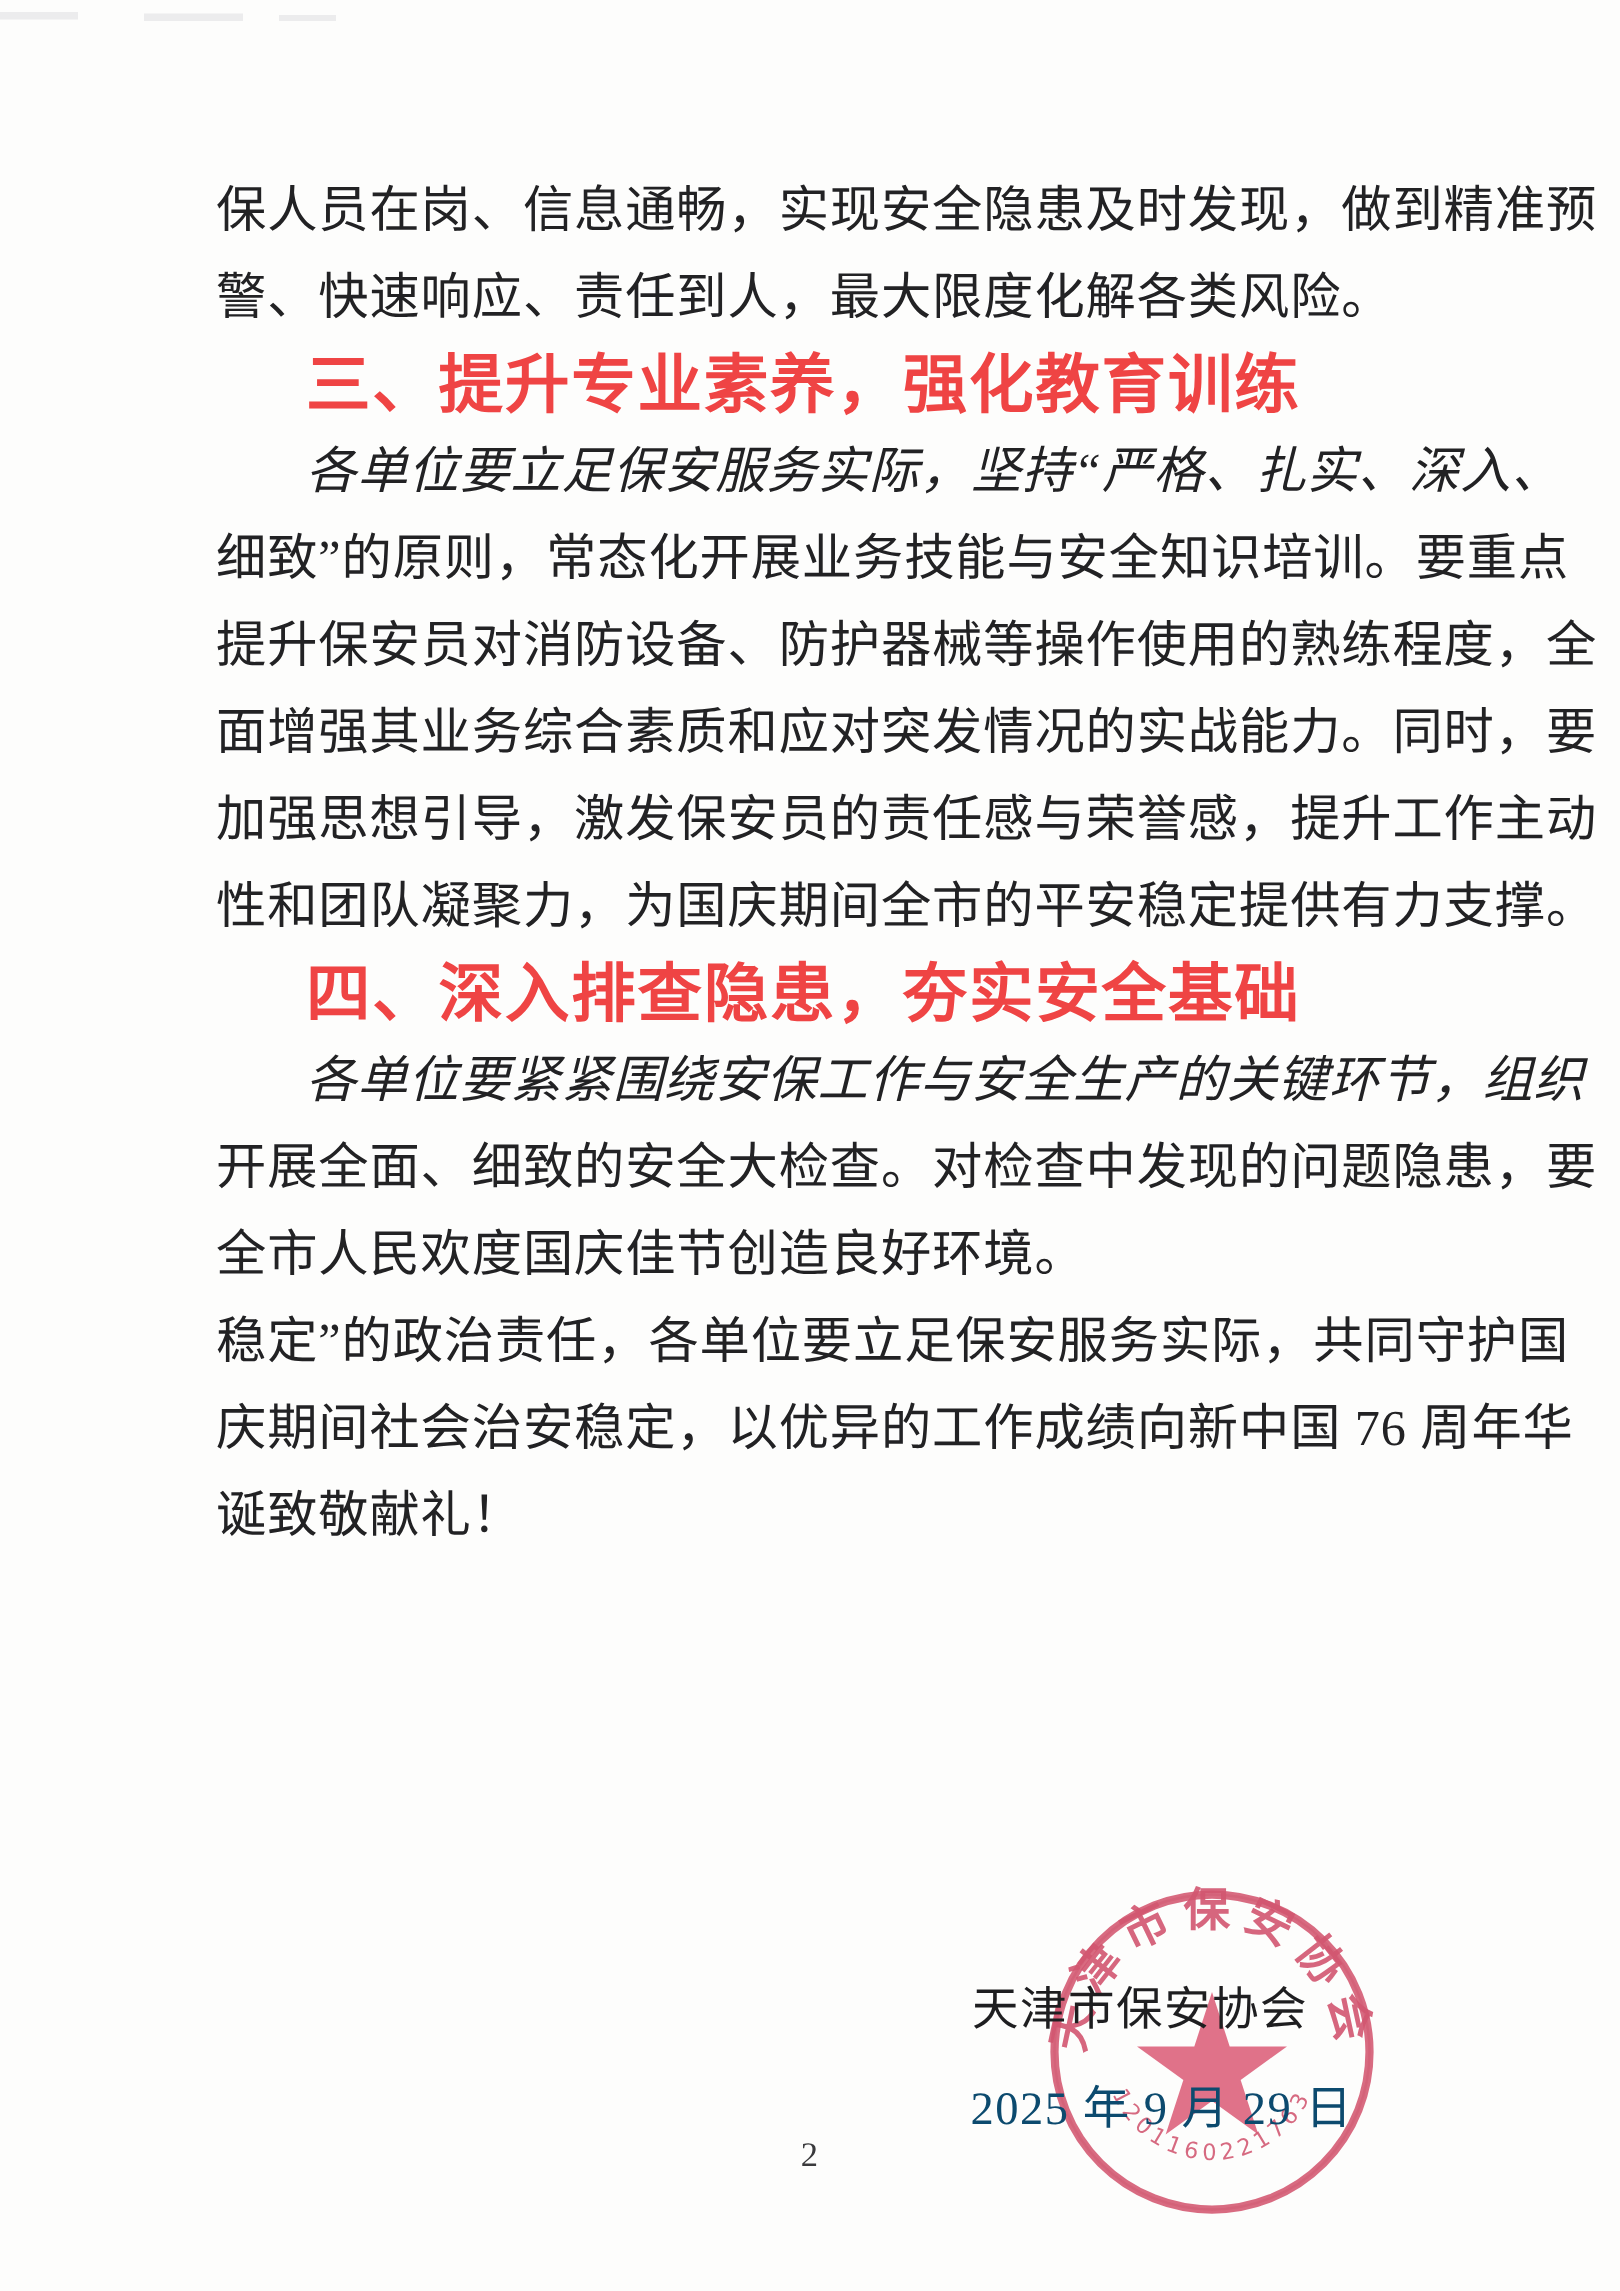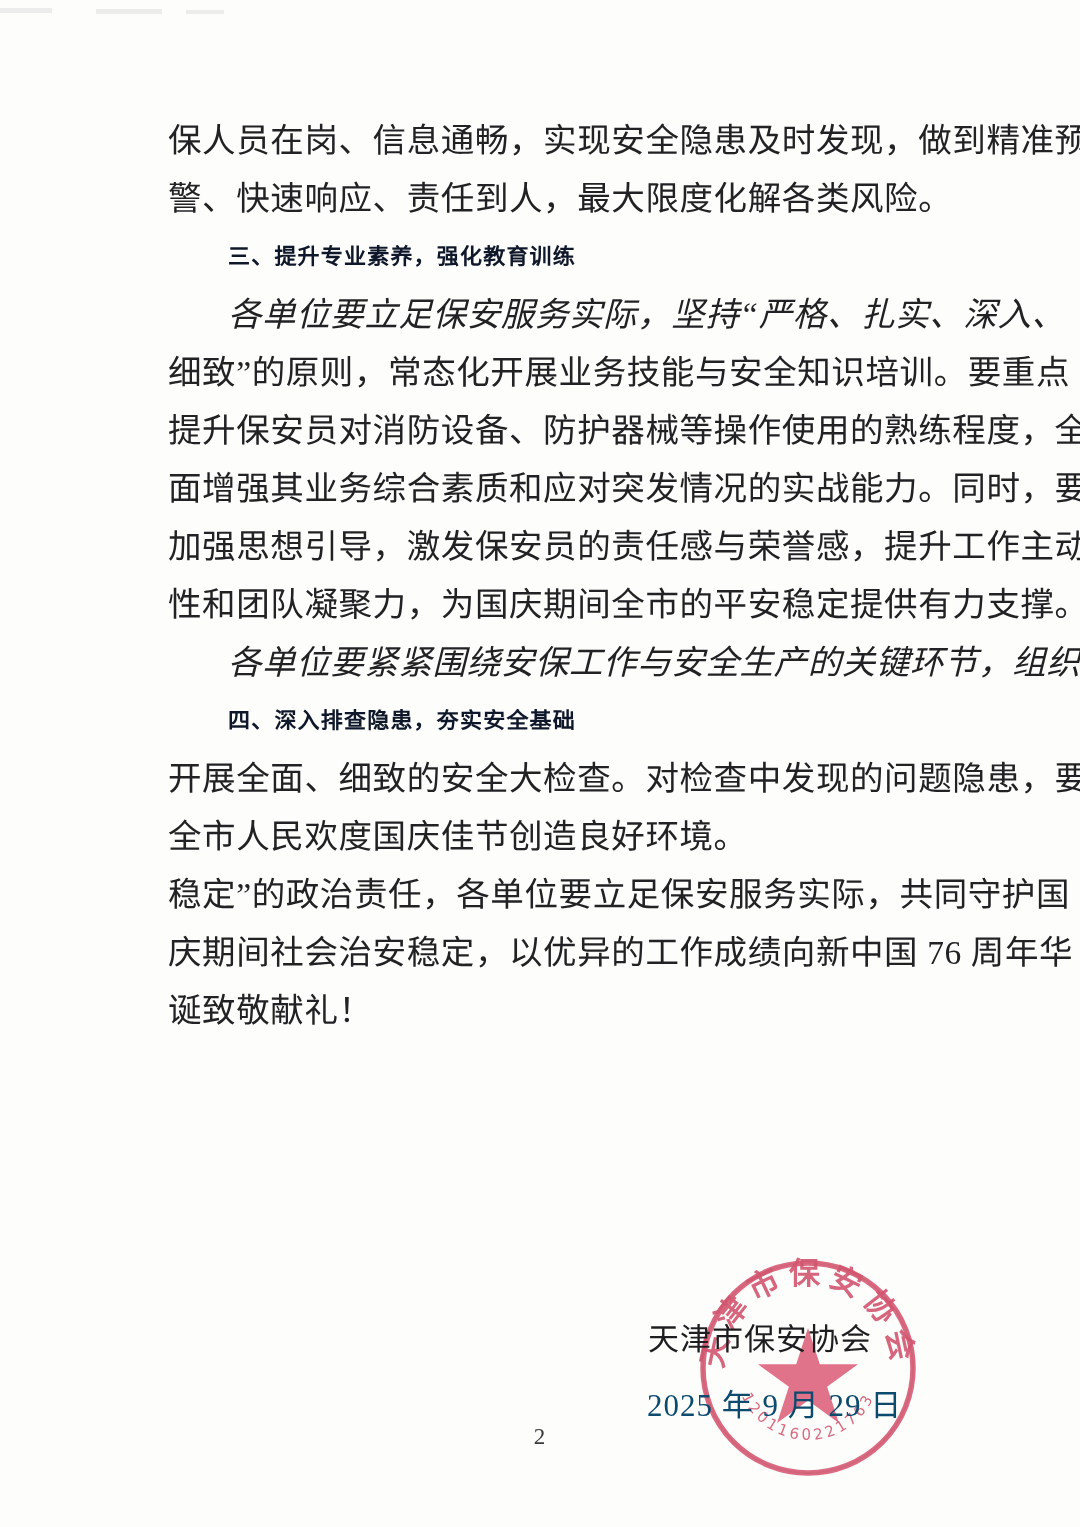--- a/index.html
+++ b/index.html
@@ -30,45 +30,45 @@
 
   .page {
     position: absolute;
     left: 0; top: 0;
     width: 1080px;
     height: 1527px;
   }
 
   .content {
     position: absolute;
-    left: 168px;
+    left: 144px;
     top: 112px;
     width: 790px;
   }
 
   
   .line {
     height: 58px;
     line-height: 58px;
     font-size: 33.5px;
     letter-spacing: 0.6px;
     white-space: pre;
     color: #222224;
   }
   .line.indent {
     padding-left: 60px;
     font-style: italic;
   }
   .line.heading {
     font-family: "DejaVu Sans", "Liberation Sans", sans-serif;
     font-weight: bold;
-    font-size: 22px;
+    font-size: 43px;
     letter-spacing: 1.2px;
     padding-left: 60px;
-    color: #0f172a;
+    color: #ef4444;
   }
 
   
   .sign-block {
     position: absolute;
     left: 648px;
     top: 1318px;
     width: 330px;
     z-index: 4;
   }
@@ -128,22 +128,22 @@
     <div class="line">警、快速响应、责任到人，最大限度化解各类风险。</div>
 
     <div class="line heading">三、提升专业素养，强化教育训练</div>
     <div class="line indent">各单位要立足保安服务实际，坚持“严格、扎实、深入、</div>
     <div class="line">细致”的原则，常态化开展业务技能与安全知识培训。要重点</div>
     <div class="line">提升保安员对消防设备、防护器械等操作使用的熟练程度，全</div>
     <div class="line">面增强其业务综合素质和应对突发情况的实战能力。同时，要</div>
     <div class="line">加强思想引导，激发保安员的责任感与荣誉感，提升工作主动</div>
     <div class="line">性和团队凝聚力，为国庆期间全市的平安稳定提供有力支撑。</div>
 
+    <div class="line heading">四、深入排查隐患，夯实安全基础</div>
     <div class="line indent">各单位要紧紧围绕安保工作与安全生产的关键环节，组织</div>
-    <div class="line heading">四、深入排查隐患，夯实安全基础</div>
     <div class="line">开展全面、细致的安全大检查。对检查中发现的问题隐患，要</div>
     <div class="line">全市人民欢度国庆佳节创造良好环境。</div>
 
     <div class="line">稳定”的政治责任，各单位要立足保安服务实际，共同守护国</div>
     <div class="line">庆期间社会治安稳定，以优异的工作成绩向新中国 76 周年华</div>
     <div class="line">诞致敬献礼！</div>
 
   </div>
 
   <div class="seal">

